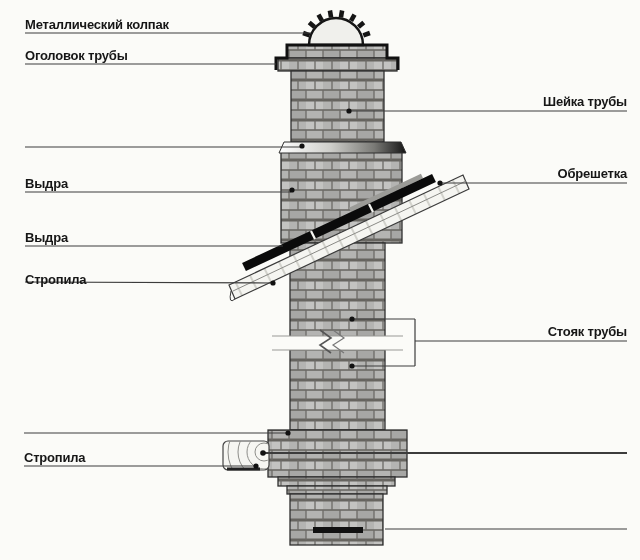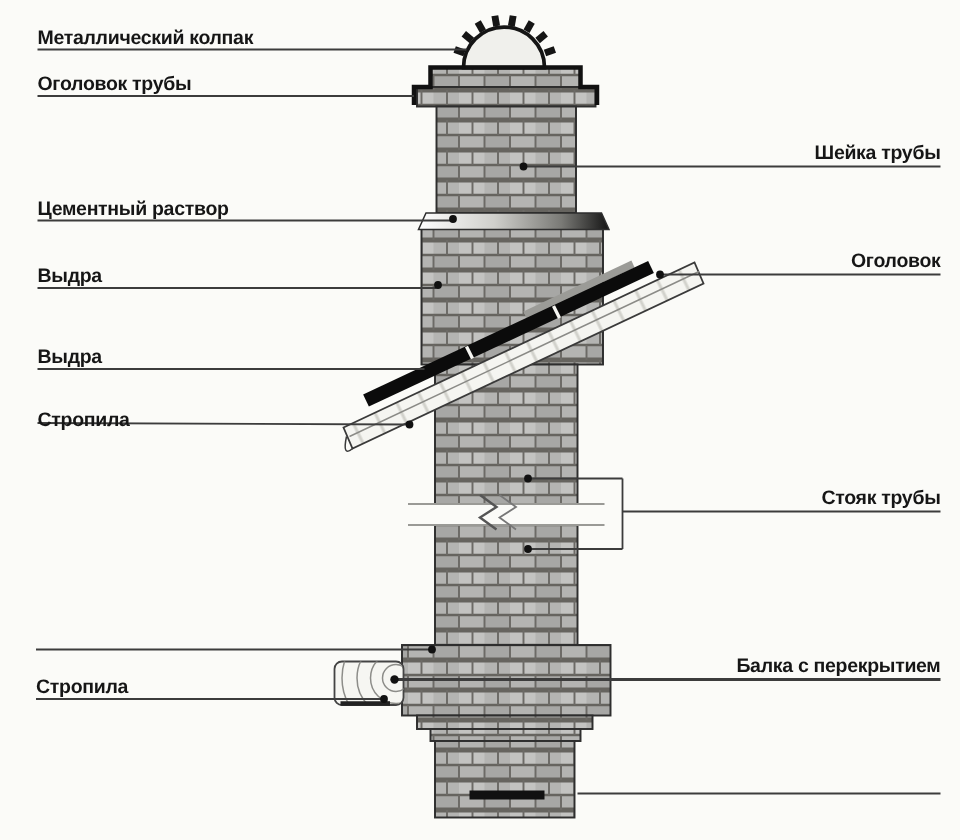--- a/index.html
+++ b/index.html
@@ -139,24 +139,22 @@
       <circle cx="352" cy="319" r="2.6"></circle>
       <circle cx="352" cy="366" r="2.6"></circle>
       <circle cx="263" cy="453" r="2.8"></circle>
       <circle cx="288" cy="433" r="2.6"></circle>
       <circle cx="256" cy="466" r="2.6"></circle>
     </g>
   </svg>
 
   <div class="lbl" style="left:25px;top:48px">Оголовок трубы</div>
   <div class="lbl" style="left:25px;top:17px">Металлический колпак</div>
-  <div class="lbl" style="left:25px;top:131px">Цементный раствор</div>
   <div class="lbl" style="left:25px;top:176px">Выдра</div>
   <div class="lbl" style="left:25px;top:230px">Выдра</div>
   <div class="lbl" style="left:25px;top:272px">Стропила</div>
   <div class="lbl" style="left:24px;top:450px">Стропила</div>
 
   <div class="lbl right" style="right:13px;top:94px">Шейка трубы</div>
-  <div class="lbl right" style="right:13px;top:166px">Оголовок</div>
+  <div class="lbl right" style="right:13px;top:166px">Обрешетка</div>
   <div class="lbl right" style="right:13px;top:324px">Стояк трубы</div>
-  <div class="lbl right" style="right:13px;top:436px">Балка с перекрытием</div>
 
 </div>
 
 </body></html>

